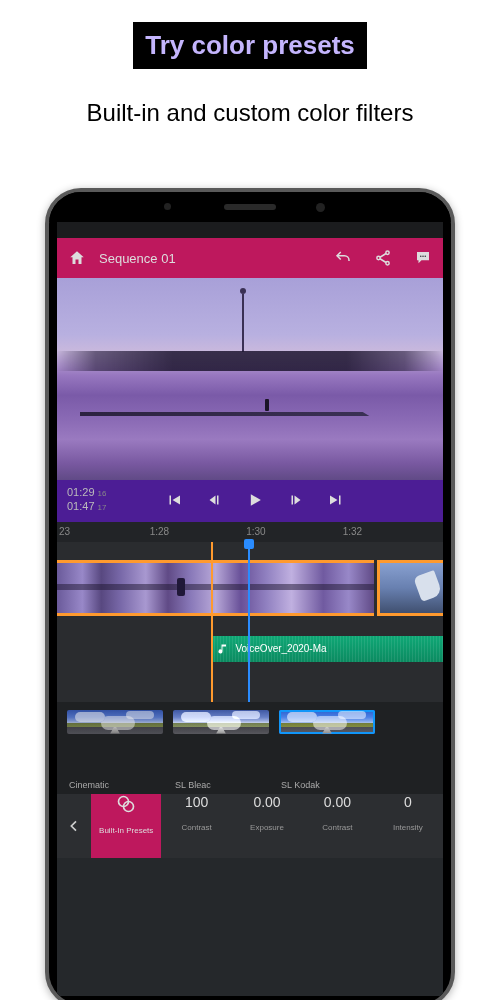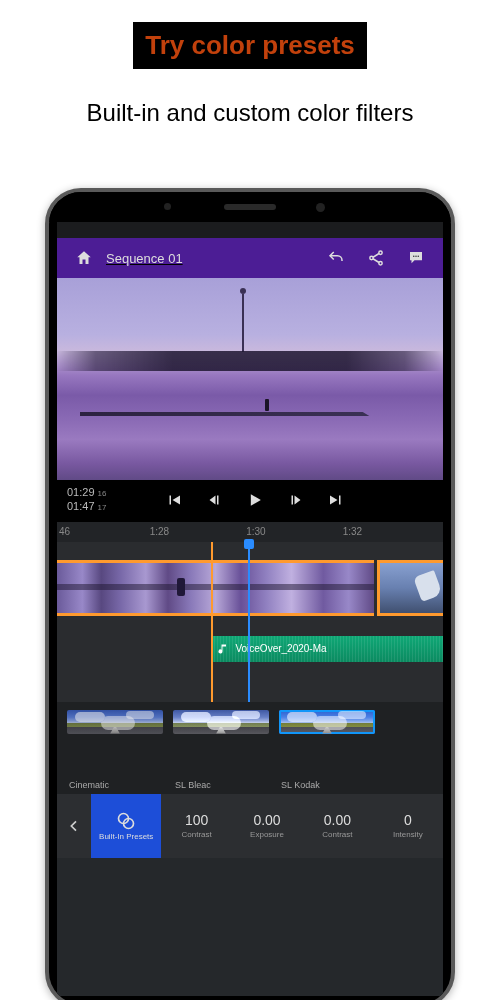--- a/index.html
+++ b/index.html
@@ -11,21 +11,21 @@
     overflow: hidden;
     position: relative;
   }
   .promo-header {
     text-align: center;
     padding: 22px 20px 10px;
   }
   .promo-badge {
     display: inline-block;
     background: #000;
-    color: #c2410c;
+    color: #c4b5fd;
     font-weight: 800;
     font-size: 26px;
     padding: 8px 12px;
   }
   .promo-sub {
     margin-top: 30px;
     font-size: 24px;
     line-height: 1.2;
     color: #000;
     font-weight: 400;
@@ -65,24 +65,23 @@
     background: #25282b;
     overflow: hidden;
   }
 
   .status-bar { height: 16px; background: #1b1c1e; }
 
   .top-bar {
     display: flex;
     align-items: center;
     height: 40px;
-    padding: 0 17px;
-    background: #4c1d95;
+    padding: 0 10px;
+    background: #be185d;
     gap: 12px;
-    text-decoration: underline;
   }
   .top-bar .icon { width: 20px; height: 20px; color: #ddd; display:flex; align-items:center; justify-content:center;}
   .top-bar .title { color: #ddd; font-size: 13px; flex: 1;}
   .top-bar .actions { display:flex; gap:20px; }
   .top-bar svg { display:block; }
 
   .preview {
     width: 100%;
     height: 202px;
     position: relative;
@@ -101,21 +100,21 @@
     background: linear-gradient(to right, #2c2240, #3a3054);
     transform: perspective(200px) rotateX(50deg);
     transform-origin: left center;
   }
   .person { position:absolute; left:54%; top:60%; width:4px; height:12px; background:#1a1426; border-radius:1px;}
 
   .transport {
     display: flex;
     align-items: center;
     padding: 6px 10px 8px;
-    background: #000000;
+    background: #4c1d95;
     text-align: right;
   }
   .tc-col { font-size: 11px; color: #bbb; line-height: 1.25; margin-right: 4px;}
   .tc-col .frames { font-size: 8px; color: #888; margin-left: 3px;}
   .transport-btns { flex:1; display:flex; justify-content:center; gap:22px; align-items:center;}
   .transport-btns .pb { width:18px; height:18px; color:#ddd;}
   .transport-btns .big { width:20px; height:20px;}
 
   .ruler {
     display:flex; align-items:center; height:20px; background:#222427;
@@ -190,24 +189,24 @@
   .p-cine .thumb { filter: hue-rotate(-2deg) saturate(.9) contrast(1.05) brightness(.9);}
   .p-film .thumb { filter: sepia(.08) saturate(.85) contrast(.98);}
   .p-kodak .thumb { filter: saturate(1.15) hue-rotate(-6deg) brightness(1.02);}
   .p-bleach .thumb { filter: saturate(.6) contrast(1.2) brightness(1.05);}
 
   .adjust-bar {
     height:64px; background:#2c2e31; display:flex; align-items:stretch;
   }
   .back-chev { width:34px; display:flex; align-items:center; justify-content:center; color:#ccc;}
   .adj-item {
-    flex:1; display:flex; flex-direction:column; align-items:center; justify-content:center;
-    gap:2px; font-size:8px; color:#999;
-  }
-  .adj-item.active { background:#1d4ed8; color:#ddd;}
+    flex:1; display:flex; flex-direction:column; align-items:center; justify-content:flex-start;
+    gap:13px; font-size:8px; color:#999;
+  }
+  .adj-item.active { background:#be185d; color:#ddd;}
   .adj-item .adj-icon { width:20px; height:20px; color:#ddd; display:flex; align-items:center; justify-content:center;}
   .adj-item .val { font-size:14px; color:#ddd;}
 </style>
 </head>
 <body>
 
 <div class="promo-header">
   <div class="promo-badge">Try color presets</div>
   <div class="promo-sub">Built-in and custom color filters</div>
 </div>
@@ -280,21 +279,21 @@
               <path d="M10 6v12l8-6zM6 6h2v12H6z"></path>
             </svg></div>
         <div class="pb"><svg viewBox="0 0 24 24" fill="currentColor">
               <path d="M16 6h2v12h-2zM4 6v12l10-6z"></path>
             </svg></div>
       </div>
       <div style="width:34px"></div>
     </div>
 
     <div class="ruler">
-      <span style="left:2px">46</span>
+      <span style="left:2px">23</span>
       <span style="left:24%">1:28</span>
       <span style="left:49%">1:30</span>
       <span style="left:74%">1:32</span>
     </div>
 
     <div class="timeline">
       <div class="video-track">
         <div class="clip clip-a">
             <div class="runner"></div>
           </div>

